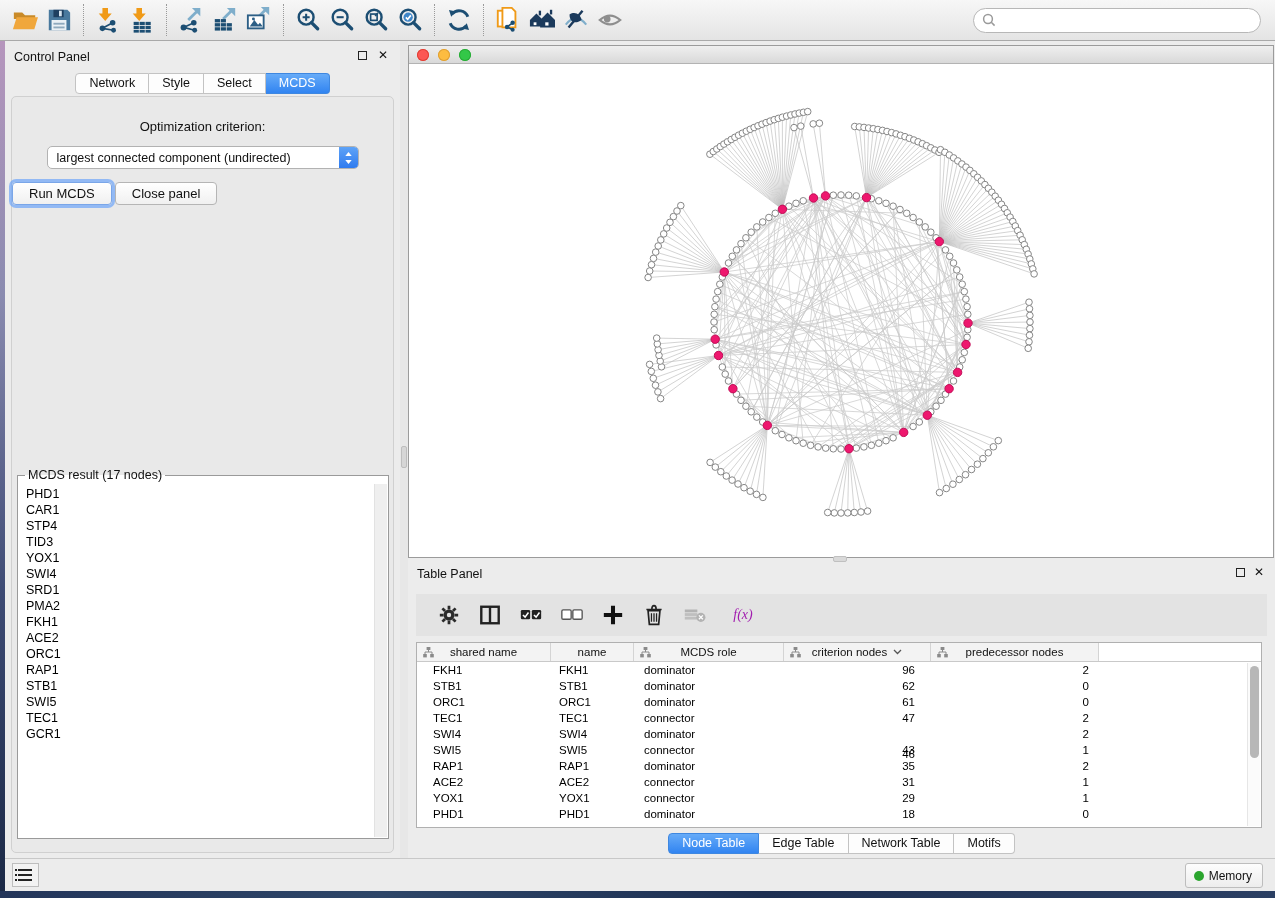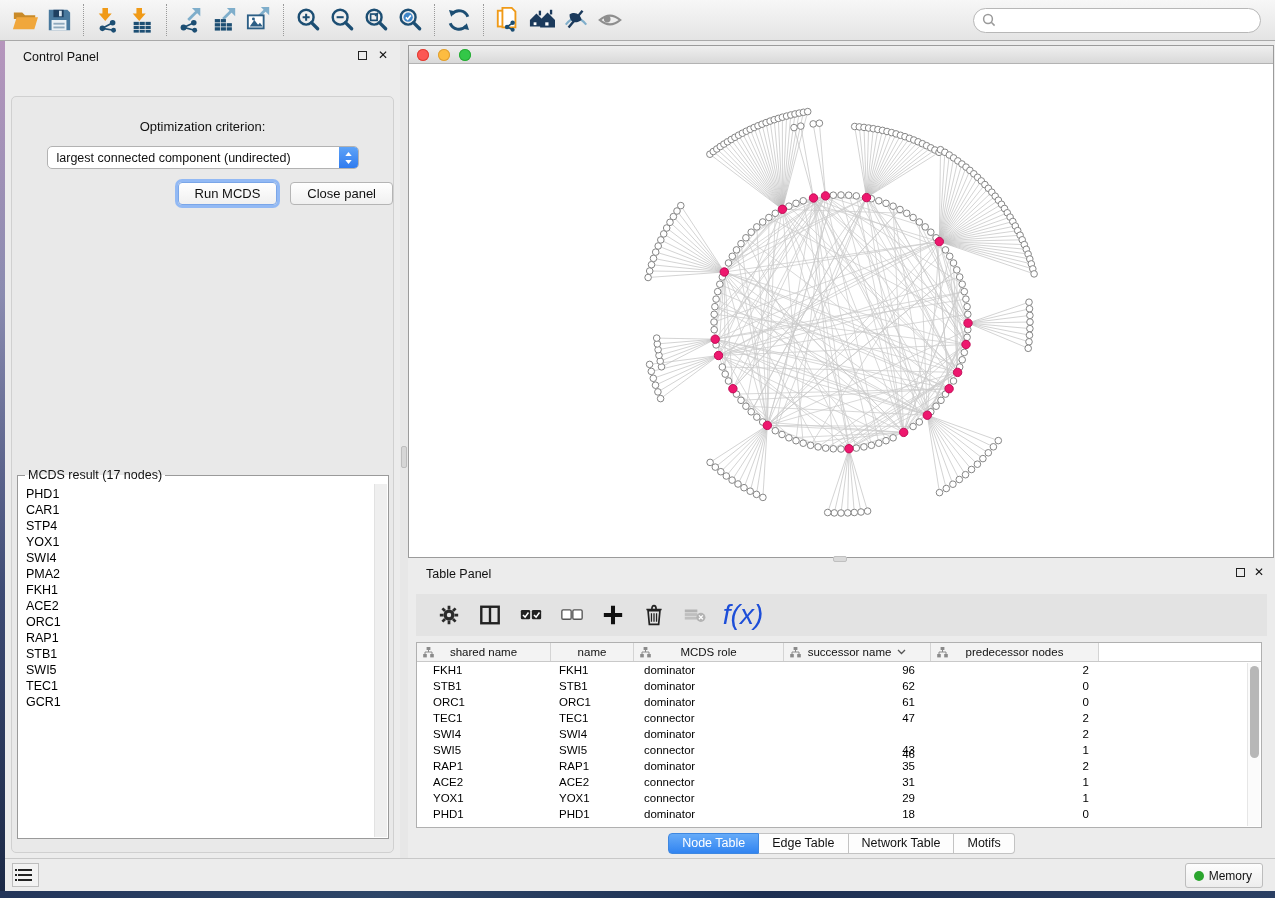--- a/index.html
+++ b/index.html
@@ -20,42 +20,42 @@
 
   
   #left-strip { position:absolute; left:0; top:41px; width:5px; height:850px;
     background:linear-gradient(#b696bd,#8a8bb0 30%,#3d4a74 65%,#1b2946); }
   #bottom-strip { position:absolute; left:0; top:891px; width:1275px; height:7px;
     background:linear-gradient(90deg,#23355a,#2e4668 30%,#1d2f52 60%,#2b3f63); }
 
   
   #control-panel { position:absolute; left:5px; top:41px; width:395px; height:817px; background:#ececec; }
   .panel-head { position:relative; height:30px; }
-  .panel-title { position:absolute; left:18px; top:9px; font-size:12.5px; color:#111; }
+  .panel-title { position:absolute; left:9px; top:9px; font-size:12.5px; color:#111; }
   .float-btn { position:absolute; top:10px; width:9px; height:9px; border:1.6px solid #222; display:inline-block; cursor:default; }
   .close-btn { position:absolute; top:7px; font-size:12px; font-weight:bold; color:#111; cursor:default; }
   #control-panel .float-btn { right:33px; } #control-panel .close-btn { right:12px; }
 
   .tabstrip { display:flex; justify-content:center; }
   .tab { height:21px; line-height:19px; padding:0 13px; font-size:12.5px; background:#fdfdfd; color:#111;
     border:1px solid #c3c3c3; border-left:none; cursor:default; white-space:nowrap; }
   .tab:first-child { border-left:1px solid #c3c3c3; border-radius:4px 0 0 4px; }
   .tab:last-child { border-radius:0 4px 4px 0; }
   .tab.sel { background:linear-gradient(#66abf8,#3184f1); border-color:#3e87e0; color:#fff; }
 
   #cp-tabs { position:absolute; left:0; top:32px; width:100%; }
   #cp-body { position:absolute; left:6px; top:55px; width:383px; height:757px;
     background:#e9e9e9; border:1px solid #d0d0d0; border-radius:5px; }
   .opt-label { text-align:center; margin-top:22px; font-size:13px; color:#111; }
   .combo { margin:12px auto 0 auto; width:312px; height:23px; background:#fff; border:1px solid #b2b2b2;
     border-radius:5px; display:flex; align-items:center; cursor:default; }
   .combo-text { flex:1; font-size:12.5px; padding-left:9px; color:#111; white-space:nowrap; }
   .combo-stepper { width:19px; height:21px; background:linear-gradient(#5ea3f7,#2f7bef); border-radius:0 4px 4px 0;
     display:flex; align-items:center; justify-content:center; }
-  .btn-row { margin-top:13px; display:flex; justify-content:flex-end; gap:13px; }
+  .btn-row { margin-top:13px; display:flex; justify-content:flex-start; gap:3px; }
   .mac-btn { height:23px; padding:0 16px; font-size:13px; font-family:inherit; color:#111;
     background:linear-gradient(#ffffff,#f0f0f0); border:1px solid #b5b5b5; border-radius:4px; cursor:default; }
   .mac-btn.focus { box-shadow:0 0 0 3px rgba(100,160,250,.65); border-color:#7aa6e8; }
 
   .result-box { position:absolute; left:5px; top:371px; width:372px; height:371px;
     border:1px solid #9a9a9a; background:#fff; }
   .result-box legend { font-size:12.5px; color:#111; margin-left:7px; padding:0 3px; }
   #result-list { position:absolute; left:1px; top:4px; right:15px; bottom:1px; overflow:hidden; }
   .result-item { height:16px; line-height:16px; font-size:12.5px; padding-left:7px; color:#000; }
   .list-scroll { position:absolute; top:2px; right:1px; width:13px; bottom:1px; background:#efefef; border-left:1px solid #e2e2e2; }
@@ -77,21 +77,21 @@
   .net-canvas { position:relative; width:864px; height:493px; background:#fff; overflow:hidden; }
   #net-svg { width:864px; height:493px; display:block; }
 
   
   #table-panel { position:absolute; left:408px; top:558px; width:867px; height:300px; background:#ececec; }
   #table-panel .float-btn { right:30px; } #table-panel .close-btn { right:11px; }
   #tbl-toolbar { position:absolute; left:8px; top:36px; width:851px; height:42px; background:#e3e3e3;
     display:flex; align-items:center; gap:11px; padding-left:18px; }
   .ttb-btn { width:30px; height:30px; display:flex; align-items:center; justify-content:center; cursor:default; }
   .ttb-btn svg { width:22px; height:22px; }
-  .fx-label { font-family:Liberation Sans, sans-serif; font-style:italic; font-size:28px; color:#1d4ed8; }
+  .fx-label { font-family:Liberation Serif, serif; font-style:italic; font-size:14px; color:#a21caf; }
 
   #tbl { position:absolute; left:8px; top:84px; width:846px; height:186px; background:#fff; border:1px solid #b0b0b0; }
   #tbl-header { display:flex; height:19px; background:#f3f3f3; border-bottom:1px solid #c9c9c9; }
   .th { position:relative; display:flex; align-items:center; justify-content:center; font-size:11.5px; color:#111;
     border-right:1px solid #d4d4d4; cursor:default; }
   .th .h-icon { position:absolute; left:6px; top:4px; }
   .th .sort { margin-left:6px; display:inline-flex; }
   .th.fill { border-right:none; background:#fff; }
   .tr { display:flex; height:16px; align-items:center; }
   .td { font-size:11.5px; color:#000; white-space:nowrap; overflow:hidden; }
@@ -317,20 +317,26 @@
 
 <div id="left-strip"></div>
 <div id="bottom-strip"></div>
 
 <div id="control-panel">
   <div class="panel-head">
     <span class="panel-title">Control Panel</span>
     <span class="float-btn"></span>
     <span class="close-btn">✕</span>
   </div>
+  <div id="cp-tabs" class="tabstrip">
+      <div class="tab">Network</div>
+      <div class="tab">Style</div>
+      <div class="tab">Select</div>
+      <div class="tab sel">MCDS</div>
+    </div>
   <div id="cp-body">
     <div class="opt-label">Optimization criterion:</div>
     <div class="combo">
       <span class="combo-text">largest connected component (undirected)</span>
       <span class="combo-stepper">
         <svg width="9" height="14" viewBox="0 0 9 14">
             <path d="M4.5 1l3.2 4H1.3z" fill="#fff"></path>
             <path d="M4.5 13L1.3 9h6.4z" fill="#fff"></path>
           </svg>
       </span>
@@ -338,22 +344,24 @@
     <div class="btn-row">
       <button class="mac-btn focus">Run MCDS</button>
       <button class="mac-btn">Close panel</button>
     </div>
     <fieldset class="result-box">
       <legend>MCDS result (17 nodes)</legend>
       <div id="result-list">
           <div class="result-item">PHD1</div>
           <div class="result-item">CAR1</div>
           <div class="result-item">STP4</div>
+          <div class="result-item">TID3</div>
           <div class="result-item">YOX1</div>
           <div class="result-item">SWI4</div>
+          <div class="result-item">SRD1</div>
           <div class="result-item">PMA2</div>
           <div class="result-item">FKH1</div>
           <div class="result-item">ACE2</div>
           <div class="result-item">ORC1</div>
           <div class="result-item">RAP1</div>
           <div class="result-item">STB1</div>
           <div class="result-item">SWI5</div>
           <div class="result-item">TEC1</div>
           <div class="result-item">GCR1</div>
         </div>
@@ -1077,21 +1085,21 @@
         </div>
         <div class="th" style="width: 147px;">
           <span class="h-icon"><svg width="11" height="11" viewBox="0 0 11 11">
               <path d="M5.5 3v2M2 7V5h7v2" stroke="#8a8a8a" fill="none"></path>
               <g fill="#8a8a8a">
                 <rect x="3.6" y="0" width="3.8" height="3"></rect>
                 <rect x="0.2" y="7" width="3.6" height="3.4"></rect>
                 <rect x="7.2" y="7" width="3.6" height="3.4"></rect>
               </g>
             </svg></span>
-          <span>successor name</span>
+          <span>criterion nodes</span>
           <span class="sort">
             <svg width="9" height="6" viewBox="0 0 9 6">
               <path d="M1 1l3.5 3.5L8 1" stroke="#555" stroke-width="1.3" fill="none"></path>
             </svg>
           </span>
         </div>
         <div class="th" style="width: 168px; align-items: center;">
           <span class="h-icon"><svg width="11" height="11" viewBox="0 0 11 11">
               <path d="M5.5 3v2M2 7V5h7v2" stroke="#8a8a8a" fill="none"></path>
               <g fill="#8a8a8a">

